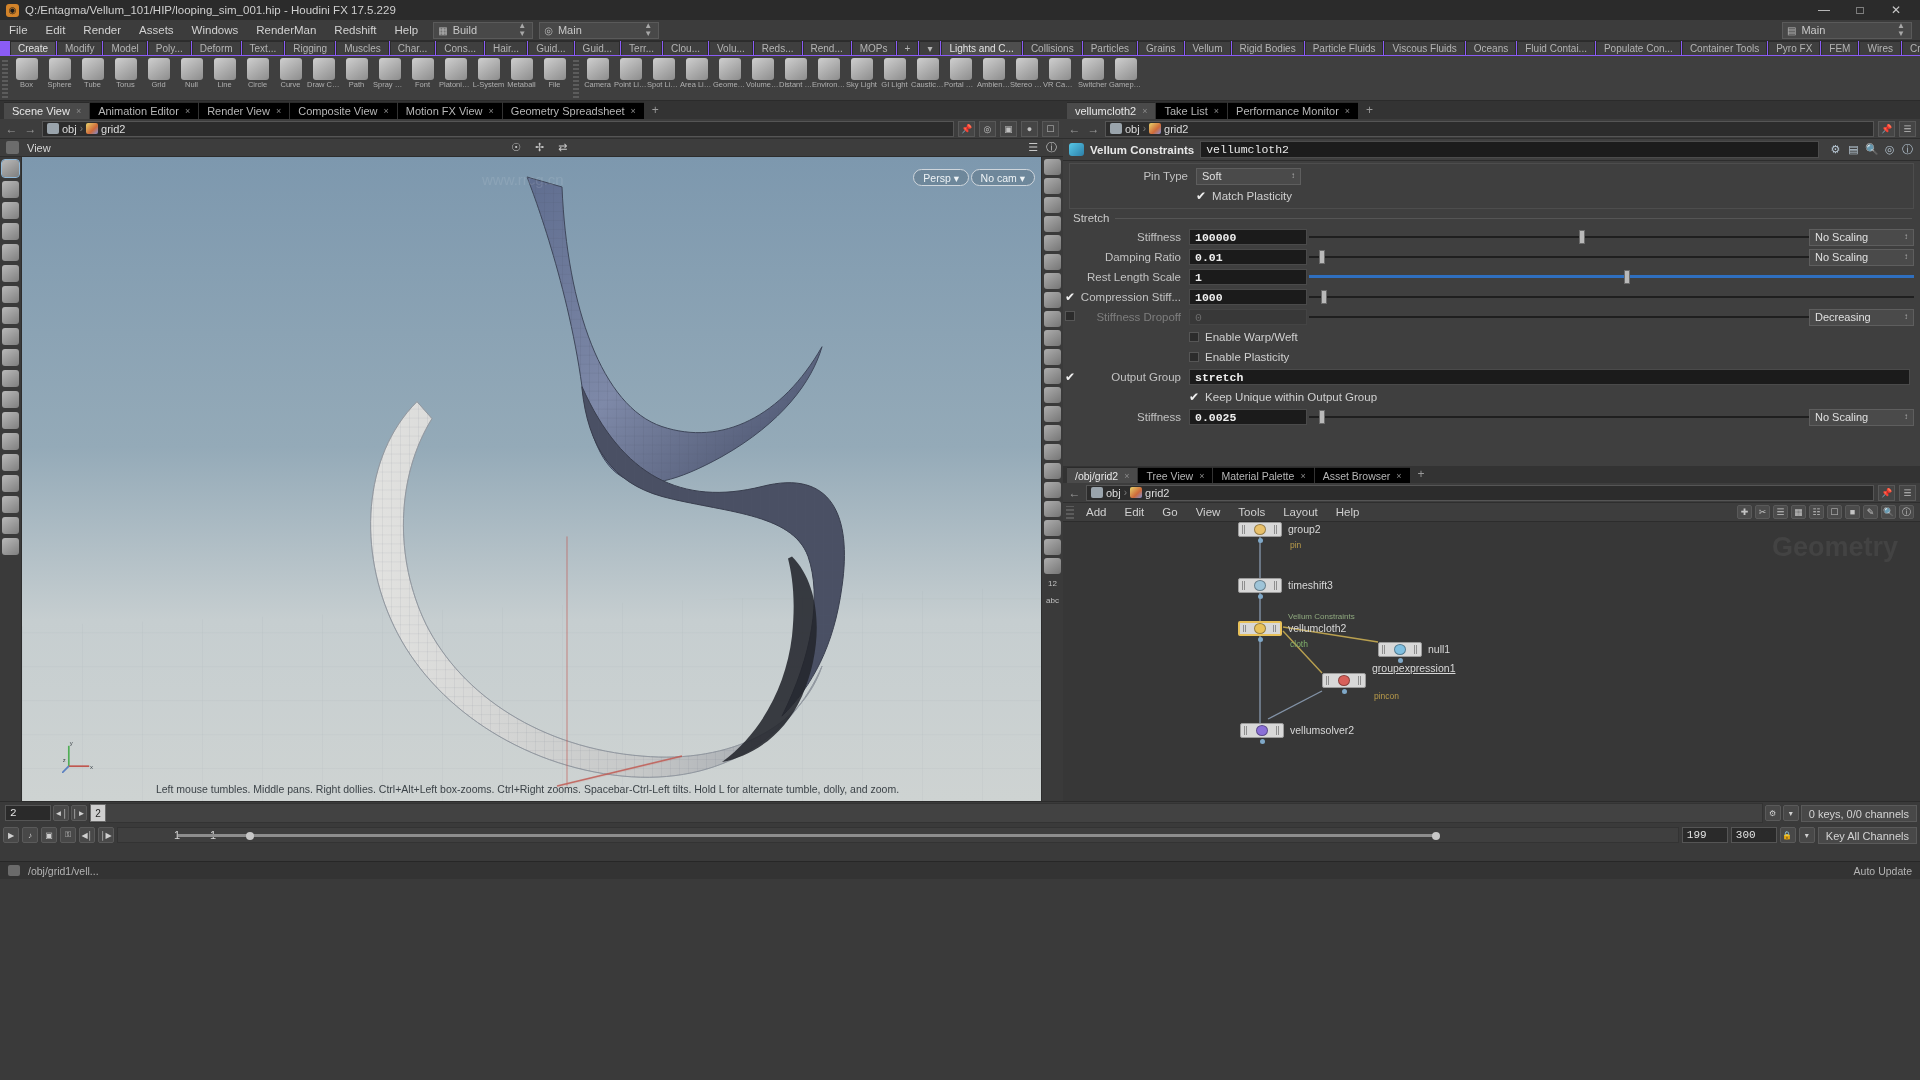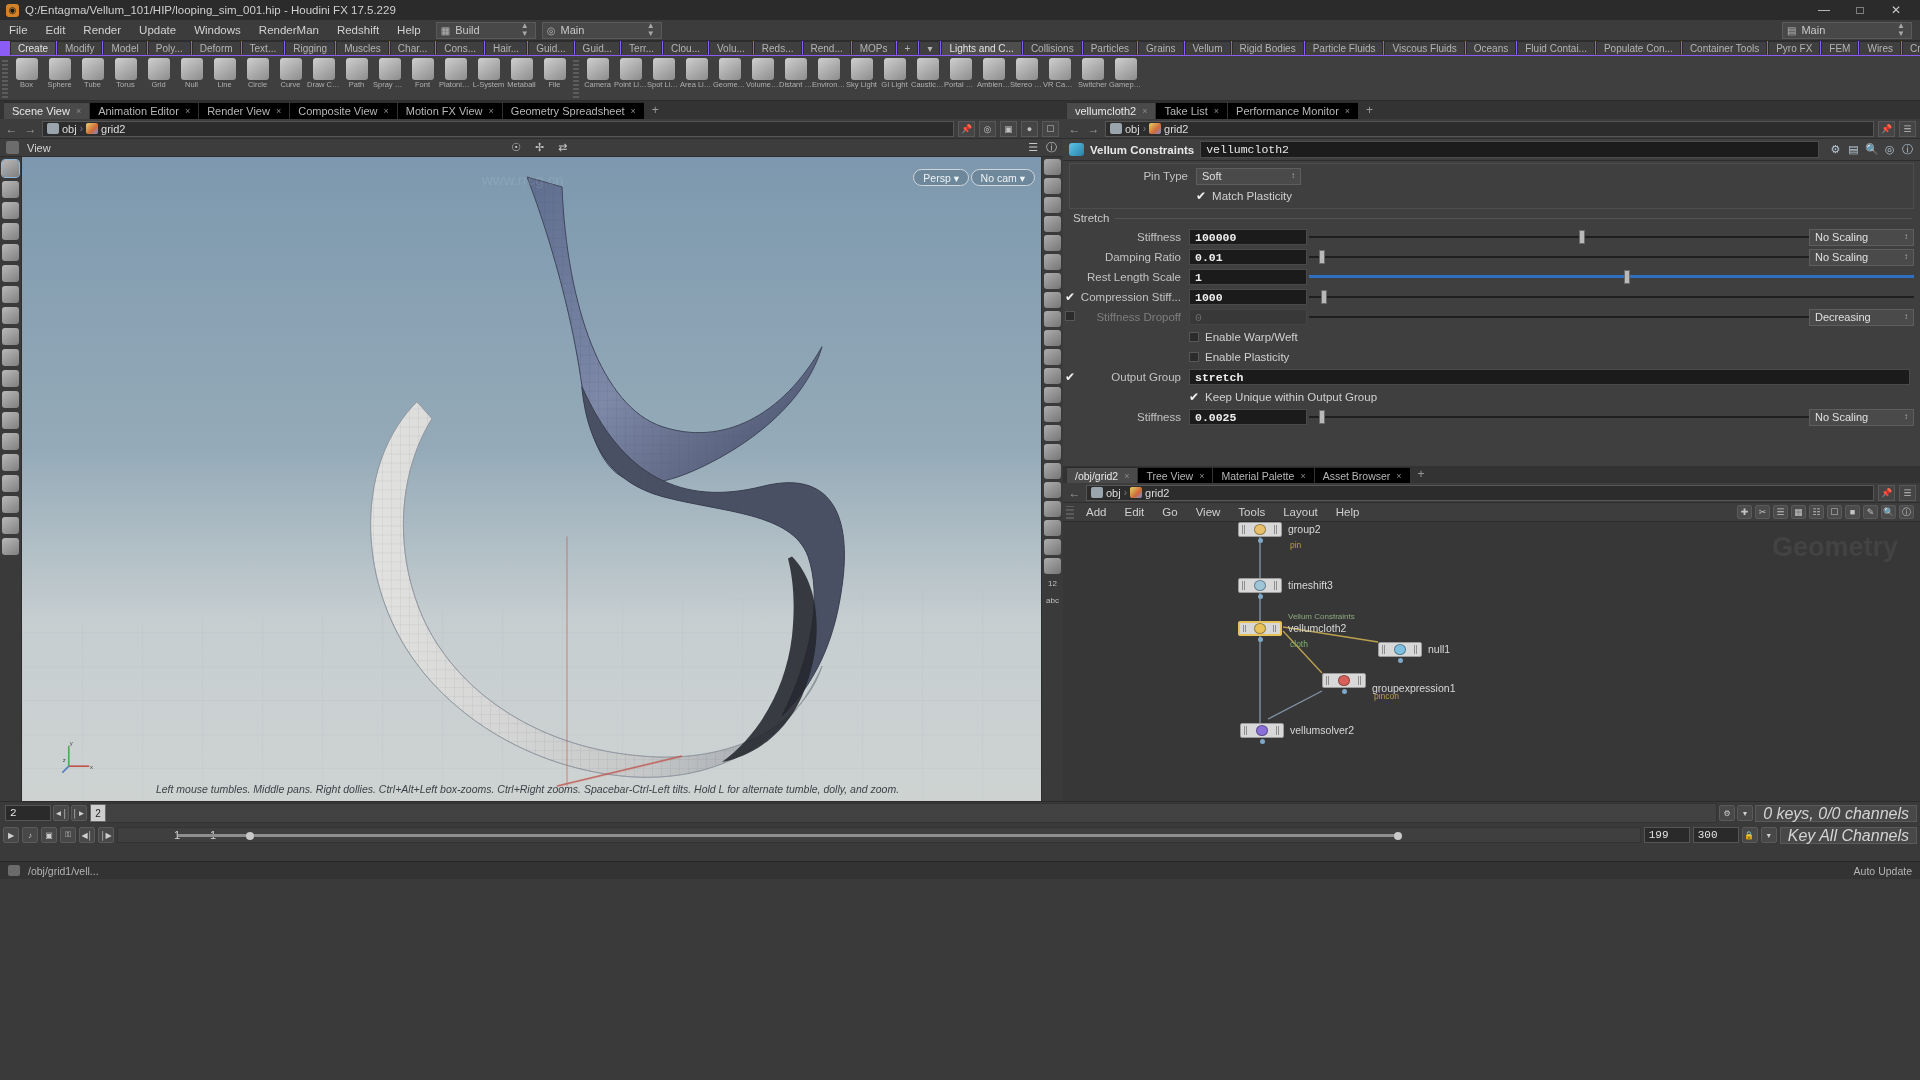--- a/index.html
+++ b/index.html
@@ -71,21 +71,21 @@
   #vpcol{ flex:1; display:flex; flex-direction:column;}
   .vpheader{ height:18px;background:#3d3d3d;display:flex;align-items:center;padding:0 6px;gap:8px;
      border-bottom:1px solid #2d2d2d;}
   .vpheader .vh-ico{width:13px;height:13px;border-radius:2px;background:#6c6c6c;}
   .vpheader .vh-t{font-size:11px;color:#d6d6d6;}
   .vhcenter{margin-left:auto;display:flex;gap:14px;}
   .vhright{margin-left:auto;display:flex;gap:8px;align-items:center;}
   .vpbody{ flex:1; position:relative; background:linear-gradient(180deg,#7f99ae 0%,#93a9b8 45%,#c7cfd0 72%,#cdd2d1 100%); overflow:hidden;}
   .pill{ position:absolute;height:17px;padding:0 9px;border:1px solid #cfd6dc;border-radius:9px;
      color:#eef3f6;font-size:10.5px;line-height:16px;background:rgba(70,90,105,.28);}
-  .hint{ position:absolute;bottom:6px;left:0;right:8px;text-align:center;font-size:10.5px;color:#3c4348;font-style:italic;}
+  .hint{ position:absolute;bottom:6px;left:0;right:8px;text-align:center;font-size:10.5px;color:#3c4348;}
   .axis{position:absolute;left:40px;bottom:28px;width:34px;height:34px;}
 
   
   .vtools{ width:22px;background:#3a3a3a;display:flex;flex-direction:column;align-items:center;
      padding-top:3px;gap:4px;border-right:1px solid #2d2d2d;}
   .vtools .vi{width:17px;height:17px;border-radius:3px;background:linear-gradient(145deg,#b9b9b9,#7f7f7f);}
   .vtools .vi.sel{outline:1px solid #8fb8d8;}
   
   .vtoolsR{ width:22px;background:#3a3a3a;display:flex;flex-direction:column;align-items:center;
      padding-top:2px;gap:3px;border-left:1px solid #2d2d2d;}
@@ -159,22 +159,22 @@
      align-items:center;justify-content:center;font-size:8px;color:#d0d0d0;border-radius:2px;}
   .tfield{width:46px;height:16px;background:#2a2a2a;border:1px solid #555;font-size:11px;color:#e4e4e4;
      padding:0 4px;line-height:15px;font-family:"Liberation Mono",monospace;}
   .ruler{flex:1;height:20px;position:relative;background:#424242;border:1px solid #333;overflow:hidden;}
   .playhead{position:absolute;top:0;width:16px;height:18px;background:#cfcfcf;border:1px solid #6a6a6a;
      color:#1e1e1e;font-size:10px;text-align:center;line-height:17px;}
   .tlrow2{height:22px;display:flex;align-items:center;gap:3px;padding:0 3px;}
   .rangebar{flex:1;height:16px;position:relative;background:#3f3f3f;border:1px solid #333;}
   .rangefill{position:absolute;left:60px;right:240px;top:6px;height:3px;background:#8e8e8e;}
   .rdot{position:absolute;top:4px;width:8px;height:8px;border-radius:50%;background:#c8c8c8;}
-  .keybtn{height:17px;background:#484848;border:1px solid #5a5a5a;padding:0 7px;font-size:16px;
-     line-height:16px;color:#d4d4d4;font-style:italic;}
+  .keybtn{height:17px;background:#484848;border:1px solid #5a5a5a;padding:0 7px;font-size:11px;
+     line-height:16px;color:#d4d4d4;}
   
   #status{height:18px;background:#333;display:flex;align-items:center;padding:0 8px;gap:8px;
      border-top:1px solid #272727;font-size:10.5px;color:#b4b4b4;}
   #status .sico{width:12px;height:11px;border-radius:2px;background:#6b6b6b;}
   #status .right{margin-left:auto;display:flex;gap:10px;align-items:center;}
   .watermark{position:absolute;font-family:"Liberation Sans",sans-serif;color:rgba(255,255,255,.10);
      pointer-events:none;font-size:15px;}
 </style>
 </head>
 <body>
@@ -187,21 +187,21 @@
     <div>□</div>
     <div>✕</div>
   </div>
 </div>
 
 <div id="menubar">
   <div id="menuItems" style="display:flex">
       <div class="mi">File</div>
       <div class="mi">Edit</div>
       <div class="mi">Render</div>
-      <div class="mi">Update</div>
+      <div class="mi">Assets</div>
       <div class="mi">Windows</div>
       <div class="mi">RenderMan</div>
       <div class="mi">Redshift</div>
       <div class="mi">Help</div>
     </div>
   <div class="deskbox">
     <span class="gl">▦</span>
     <span>Build</span>
     <span class="spin">▲<br>▼</span>
   </div>
@@ -859,21 +859,21 @@
             <div class="nb" style="background: rgb(127, 191, 224); border: 1px solid rgba(0, 0, 0, 0.35);"></div>
             <div class="barsR"></div>
           </div>
           <div class="nodelbl" style="left: 365px; top: 121px;">null1</div>
           <div class="flag" style="left: 335px; top: 136px;"></div>
           <div class="node" style="left: 259px; top: 151px;">
             <div class="bars"></div>
             <div class="nb" style="background: rgb(216, 96, 90); border: 1px solid rgba(0, 0, 0, 0.35);"></div>
             <div class="barsR"></div>
           </div>
-          <div class="nodelbl" style="left: 309px; top: 160px;">groupexpression1</div>
+          <div class="nodelbl" style="left: 309px; top: 140px; text-decoration: underline;">groupexpression1</div>
           <div class="nodesub" style="left: 311px; top: 169px;">pincon</div>
           <div class="flag" style="left: 279px; top: 167px;"></div>
           <div class="node" style="left: 177px; top: 201px;">
             <div class="bars"></div>
             <div class="nb" style="background: rgb(138, 111, 216); border: 1px solid rgba(0, 0, 0, 0.35);"></div>
             <div class="barsR"></div>
           </div>
           <div class="nodelbl" style="left: 227px; top: 202px;">vellumsolver2</div>
           <div class="flag" style="left: 197px; top: 217px;"></div>
         </div>

